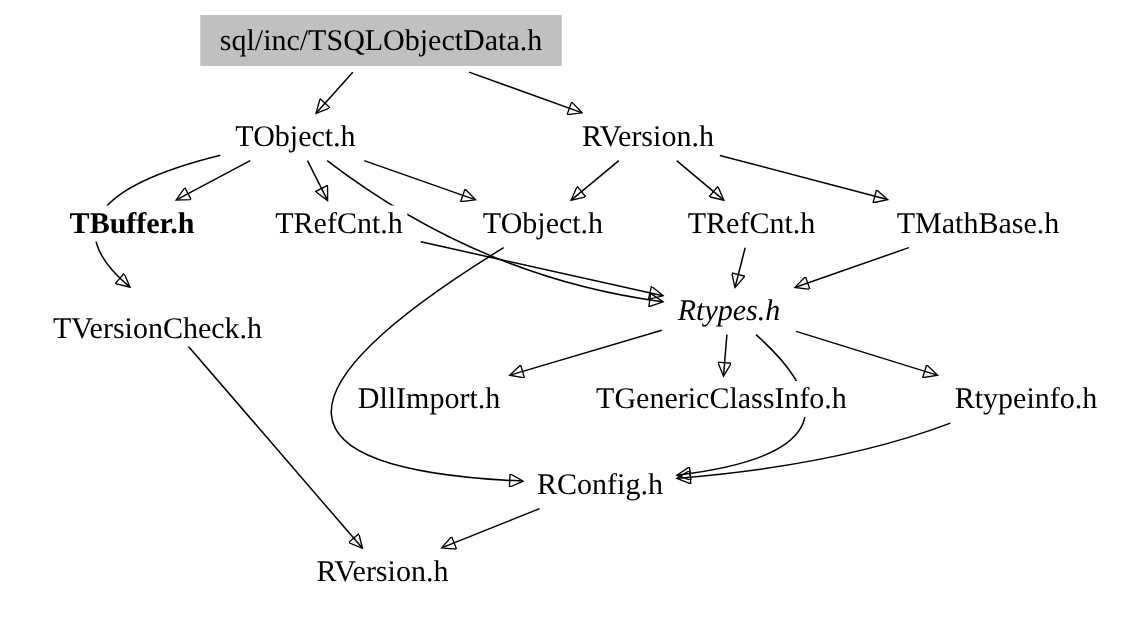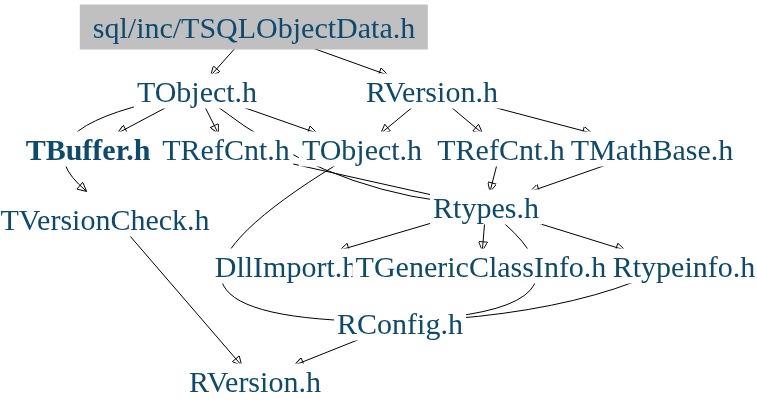--- a/index.html
+++ b/index.html
@@ -24,23 +24,23 @@
   }
   #edges path {
     stroke: #000000;
     stroke-width: 1;
     fill: none;
   }
   .node {
     position: absolute;
     transform: translate(-50%, -50%);
     white-space: nowrap;
-    font-size: 30px;
+    font-size: 20px;
     line-height: 1.1;
-    color: #0c4a6e;
+    color: #000000;
     background: #ffffff;
     padding: 1px 3px;
     cursor: pointer;
   }
   .node.root {
     background: #c0c0c0;
     padding: 6px 13px;
     cursor: default;
   }
 </style>
@@ -79,20 +79,20 @@
   <div id="nodes-layer">
       <div class="node root" style="left: 254px; top: 27px;">sql/inc/TSQLObjectData.h</div>
       <div class="node" style="left: 197px; top: 91px;">TObject.h</div>
       <div class="node" style="left: 432px; top: 91px;">RVersion.h</div>
       <div class="node" style="left: 88px; top: 149px; font-weight: bold;">TBuffer.h</div>
       <div class="node" style="left: 226px; top: 149px;">TRefCnt.h</div>
       <div class="node" style="left: 362px; top: 149px;">TObject.h</div>
       <div class="node" style="left: 501px; top: 149px;">TRefCnt.h</div>
       <div class="node" style="left: 652px; top: 149px;">TMathBase.h</div>
       <div class="node" style="left: 105px; top: 207px; margin-top: 12px;">TVersionCheck.h</div>
-      <div class="node" style="left: 486px; top: 207px;">Rtypes.h</div>
+      <div class="node" style="left: 486px; top: 207px; font-style: italic;">Rtypes.h</div>
       <div class="node" style="left: 286px; top: 266px; text-align: center;">DllImport.h</div>
       <div class="node" style="left: 481px; top: 266px;">TGenericClassInfo.h</div>
       <div class="node" style="left: 684px; top: 266px;">Rtypeinfo.h</div>
       <div class="node" style="left: 400px; top: 323px;">RConfig.h</div>
       <div class="node" style="left: 255px; top: 381px;">RVersion.h</div>
     </div>
 </div>
 
 </body></html>

